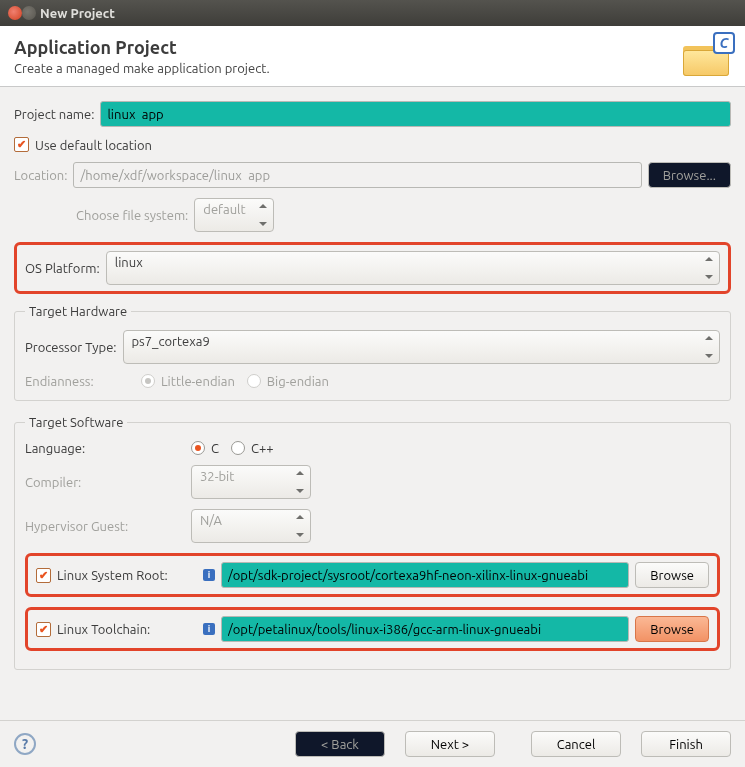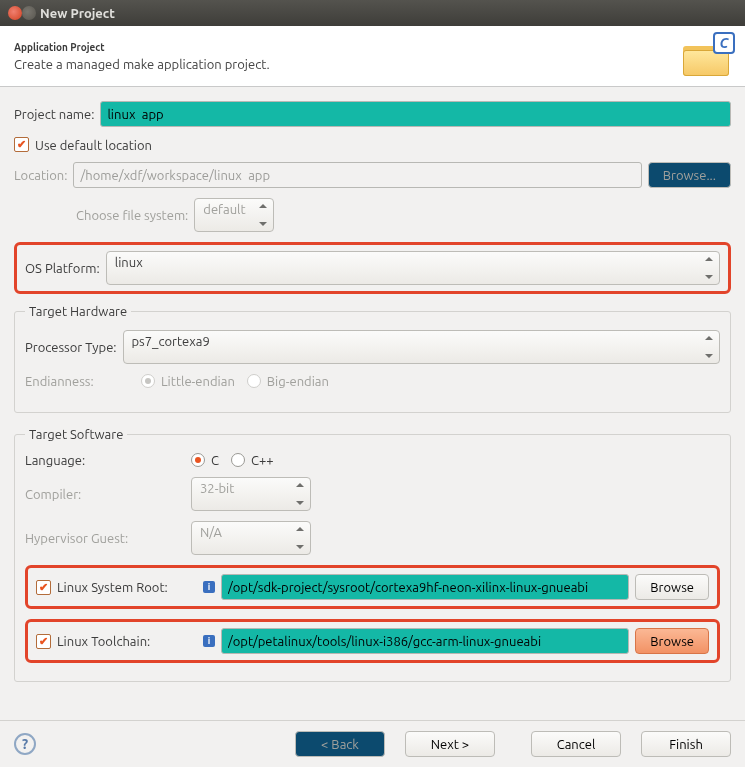--- a/index.html
+++ b/index.html
@@ -5,39 +5,39 @@
 * { box-sizing: border-box; margin: 0; padding: 0; font-family: "Ubuntu", "Segoe UI", sans-serif; font-size: 13px; }
 body { background: #f2f1f0; width: 745px; height: 767px; overflow: hidden; color: #3c3c3c; }
 
 .titlebar { background: linear-gradient(#54534e, #3e3d39); height: 26px; display: flex; align-items: center; padding: 0 8px; gap: 0; }
 .tb-btn { width: 14px; height: 14px; border-radius: 50%; display: inline-block; }
 .tb-close { background: radial-gradient(circle at 40% 40%, #f08070, #d14020); }
 .tb-min { background: radial-gradient(circle at 40% 40%, #7a7770, #57554e); }
 .tb-title { color: #e0dfdb; font-weight: bold; margin-left: 4px; }
 
 .banner { background: #fff; border-bottom: 1px solid #c9c9c9; padding: 10px 14px; display: flex; justify-content: space-between; align-items: center; }
-.banner h1 { font-size: 10px; font-weight: bold; margin-bottom: 4px; }
+.banner h1 { font-size: 18px; font-weight: bold; margin-bottom: 4px; }
 .banner p { font-size: 13px; color: #444; }
 .banner-icon { width: 48px; height: 40px; position: relative; }
 .folder-back { position: absolute; width: 46px; height: 30px; background: #f2c35a; border-radius: 3px; bottom: 0; left: 0; }
 .folder-front { position: absolute; width: 46px; height: 26px; background: linear-gradient(#ffe79c, #f6c968); border-radius: 3px; bottom: 0; left: 0; border: 1px solid #d9a738; }
 .folder-c { position: absolute; right: -4px; top: -4px; width: 22px; height: 22px; background: #ffffff; border: 2px solid #3a6fbf; border-radius: 4px; color: #3a6fbf; font-weight: bold; font-style: italic; font-size: 14px; text-align: center; line-height: 18px; }
 
 .content { padding: 14px 14px 8px 14px; }
 
 .row { display: flex; align-items: center; margin-bottom: 10px; gap: 6px; }
 .row label { white-space: nowrap; }
 .text-input { flex: 1; background: #14b8a6; border: 1px solid #b8b8b4; border-radius: 3px; padding: 4px 6px; height: 26px; }
 .text-input.disabled { background: #f2f1f0; color: #9c9c99; }
 
 .checkbox { width: 15px; height: 15px; border: 1px solid #b36c3a; background: #fff; border-radius: 2px; display: inline-flex; align-items: center; justify-content: center; }
 .checkbox.checked::after { content: "✔"; color: #e95420; font-size: 11px; font-weight: bold; }
 
 .btn { background: linear-gradient(#fbfbfa, #eceae6); border: 1px solid #bdbcb7; border-radius: 4px; padding: 4px 14px; height: 26px; cursor: pointer; }
-.btn.disabled { color: #a0a09c; background: #0c4a6e; }
+.btn.disabled { color: #a0a09c; background: #0f172a; }
 .btn.orange { background: linear-gradient(#fbb895, #f29265); border-color: #d87548; }
 
 .disabled-text { color: #a0a09c; }
 
 .dropdown { background: linear-gradient(#fbfbfa, #eceae6); border: 1px solid #bdbcb7; border-radius: 4px; padding: 3px 22px 3px 8px; height: 34px; position: relative; display: inline-flex; align-items: flex-start; min-width: 80px; }
 .dropdown::after { content: ""; position: absolute; right: 6px; top: 5px; width: 0; height: 0; border-left: 4px solid transparent; border-right: 4px solid transparent; border-bottom: 4px solid #6f6f6c; }
 .dropdown::before { content: ""; position: absolute; right: 6px; bottom: 5px; width: 0; height: 0; border-left: 4px solid transparent; border-right: 4px solid transparent; border-top: 4px solid #6f6f6c; }
 .dropdown.disabled { color: #a0a09c; }
 .dropdown.wide { flex: 1; }
 
@@ -116,21 +116,21 @@
   </div>
 
   <fieldset class="group">
     <legend>Target Hardware</legend>
     <div class="row">
       <label>Processor Type:</label>
       <span class="dropdown wide">
           <span>ps7_cortexa9</span>
         </span>
     </div>
-    <div class="row" style="margin-bottom:16px">
+    <div class="row" style="margin-bottom:4px">
       <label class="disabled-text" style="width:110px">Endianness:</label>
       <span class="radio checked disabled"></span>
       <label class="disabled-text">Little-endian</label>
       <span class="radio disabled" style="margin-left:6px"></span>
       <label class="disabled-text">Big-endian</label>
     </div>
   </fieldset>
 
   <fieldset class="group">
     <legend>Target Software</legend>

